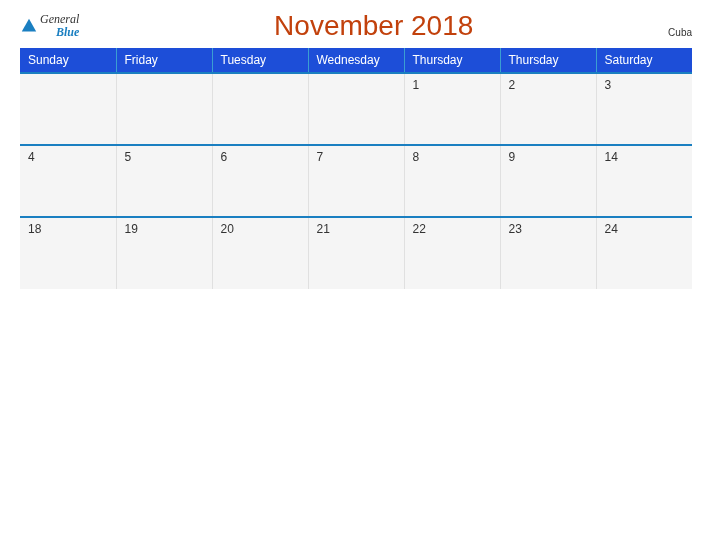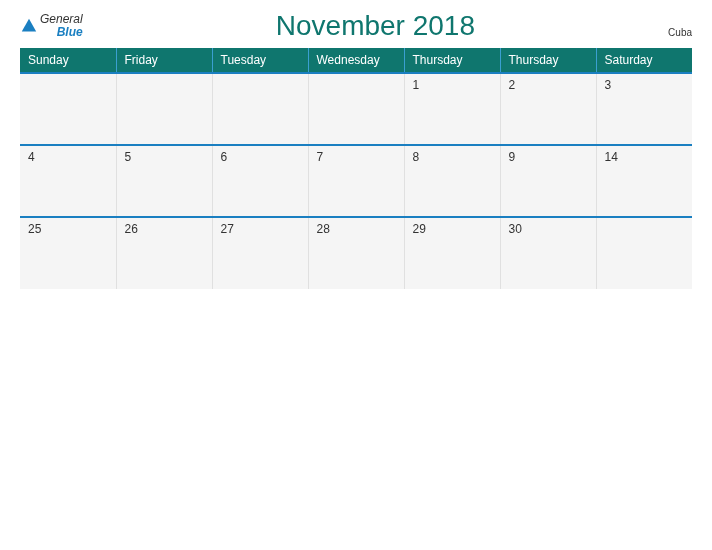--- a/index.html
+++ b/index.html
@@ -20,20 +20,21 @@
       justify-content: space-between;
       align-items: center;
       margin-bottom: 6px;
     }
 
     .logo {
       display: flex;
       align-items: center;
       font-size: 13px;
       color: #555;
+      font-family: Liberation Serif, serif;
     }
 
     .logo-text {
       display: flex;
       flex-direction: column;
       line-height: 1.1;
     }
 
     .logo-general {
       font-size: 12px;
@@ -51,38 +52,38 @@
 
     .logo-icon {
       width: 18px;
       height: 18px;
       margin-right: 2px;
     }
 
     .title {
       font-size: 28px;
       font-weight: normal;
-      color: #0f766e;
+      color: #c2410c;
       text-align: center;
     }
 
     .country {
       font-size: 10px;
       color: #333;
       align-self: flex-end;
       padding-bottom: 4px;
     }
 
     .calendar {
       width: 100%;
       border-collapse: collapse;
     }
 
     .calendar thead tr {
-      background: #0f766e;
+      background: #1d4ed8;
     }
 
     .calendar thead th {
       color: #fff;
       font-size: 12px;
       font-weight: normal;
       padding: 5px 0;
       text-align: left;
       padding-left: 8px;
       border-right: 1px solid #3a9fd1;
@@ -163,22 +164,22 @@
       <tr>
         <td><span class="day-num">4</span></td>
         <td><span class="day-num">5</span></td>
         <td><span class="day-num">6</span></td>
         <td><span class="day-num">7</span></td>
         <td><span class="day-num">8</span></td>
         <td><span class="day-num">9</span></td>
         <td><span class="day-num">14</span></td>
       </tr>
       <tr>
-        <td><span class="day-num">25</span></td>
-        <td><span class="day-num">26</span></td>
-        <td><span class="day-num">27</span></td>
-        <td><span class="day-num">28</span></td>
-        <td><span class="day-num">29</span></td>
-        <td><span class="day-num">30</span></td>
-        <td class="empty"></td>
+        <td><span class="day-num">18</span></td>
+        <td><span class="day-num">19</span></td>
+        <td><span class="day-num">20</span></td>
+        <td><span class="day-num">21</span></td>
+        <td><span class="day-num">22</span></td>
+        <td><span class="day-num">23</span></td>
+        <td><span class="day-num">24</span></td>
       </tr>
     </tbody>
 </table>
 
 </body></html>

